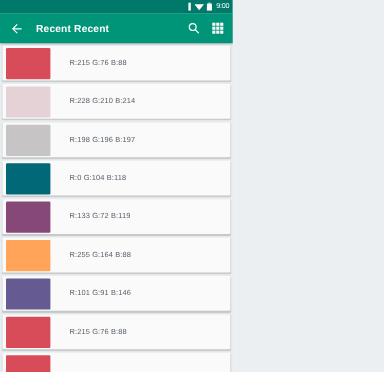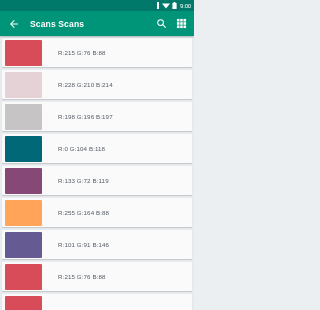--- a/index.html
+++ b/index.html
@@ -85,21 +85,21 @@
   </div>
   <span class="sb-clock">9:00</span>
 </div>
 
 <div class="toolbar">
   <div class="tb-back">
     <svg width="12" height="12" viewBox="0 0 24 24">
       <path d="M20 11H7.8l5.6-5.6L12 4l-8 8 8 8 1.4-1.4L7.8 13H20z" fill="#ffffff"></path>
     </svg>
   </div>
-  <span class="tb-title">Scans Scans</span>
+  <span class="tb-title">Recent Recent</span>
   <div class="tb-actions">
     <div class="tb-ic">
       <svg width="11" height="11" viewBox="0 0 24 24">
         <circle cx="10" cy="10" r="6.2" fill="none" stroke="#ffffff" stroke-width="2.2"></circle>
         <line x1="14.6" y1="14.6" x2="20.5" y2="20.5" stroke="#ffffff" stroke-width="2.4" stroke-linecap="round"></line>
       </svg>
     </div>
     <div class="tb-ic">
       <svg width="11" height="11" viewBox="0 0 24 24">
         <rect x="2" y="2" width="5.6" height="5.6" fill="#ffffff"></rect>

